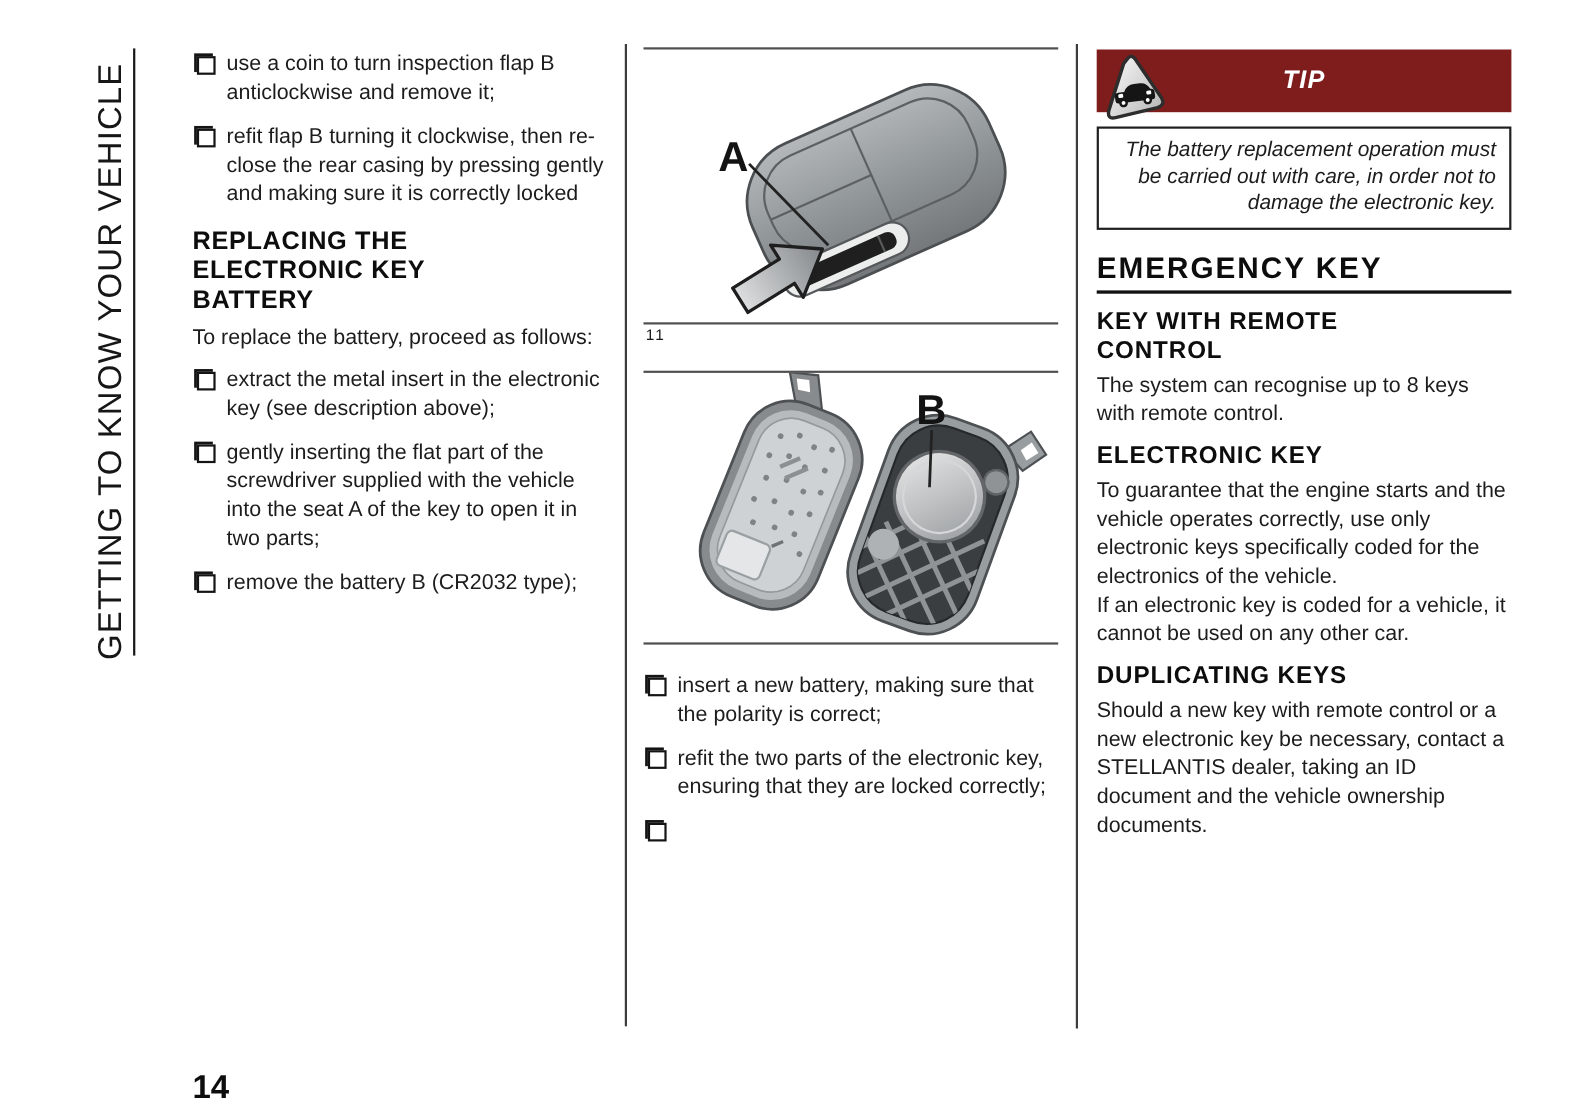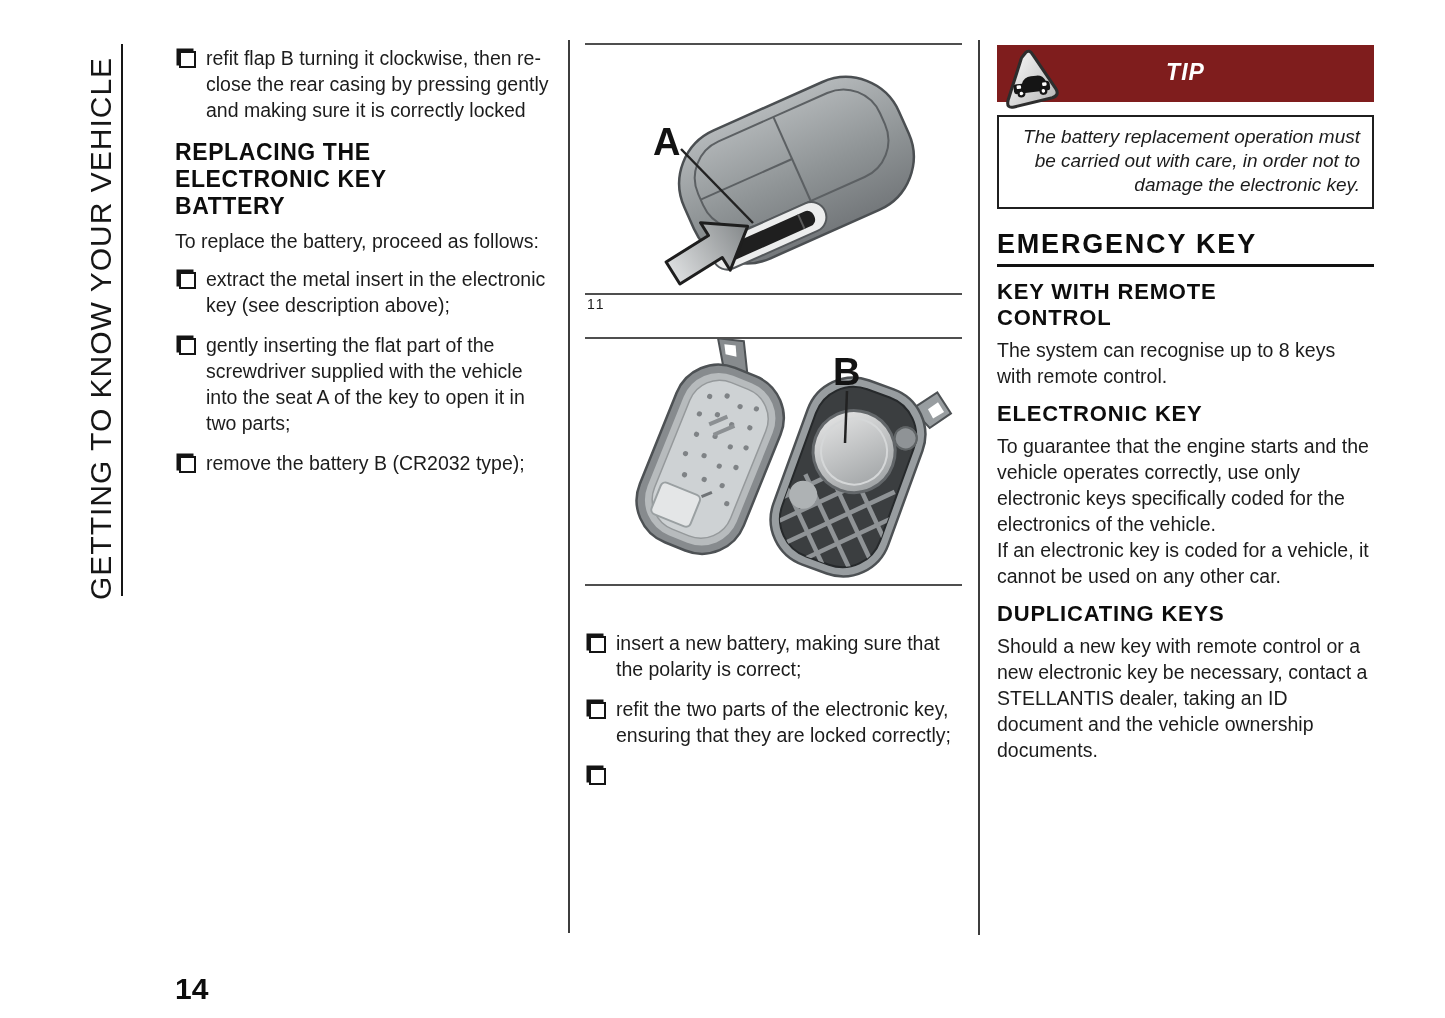--- a/index.html
+++ b/index.html
@@ -30,21 +30,21 @@
 
   .section-heading{margin:16px 0 0 0;font-size:23px;line-height:27px;font-weight:bold;
       letter-spacing:0.6px;color:#0d0d0d;}
   .intro{margin:8px 0 12px 0;}
 
   
   .fig-img{border-top:2px solid #4f4f4f;border-bottom:2px solid #4f4f4f;}
   .fig-img svg{display:block;}
   .fig-caption{padding:1px 0 0 2px;font-size:14px;letter-spacing:2px;color:#1a1a1a;height:20px;}
   .fig2{margin-top:21px;}
-  .col2-bullets{margin-top:44px;}
+  .col2-bullets{margin-top:24px;}
 
   
   .tip-bar{position:relative;height:57px;background:#7f1d1d;}
   .tip-label{position:absolute;left:0;right:0;top:14px;text-align:center;
       font-size:23px;font-weight:bold;font-style:italic;color:#ffffff;letter-spacing:1px;}
   .tip-icon{position:absolute;left:2px;top:2px;}
   .tip-box{margin-top:13px;border:2px solid #1f1f1f;padding:8px 12px 10px 12px;text-align:right;}
   .tip-box p{margin:0;font-size:19px;line-height:24px;font-style:italic;color:#1c1c1c;}
   .chapter-heading{margin:20px 0 0 0;font-size:27px;line-height:30px;font-weight:bold;
       letter-spacing:1.8px;color:#0d0d0d;border-bottom:3px solid #111;padding-bottom:5px;}
@@ -59,20 +59,24 @@
 
 <div class="page">
 
   <div class="sidebar-text">GETTING TO KNOW YOUR VEHICLE</div>
   <div class="sidebar-rule"></div>
 
   <div class="rule-v r1"></div>
   <div class="rule-v r2"></div>
 
   <div class="col1">
+    <div class="bullet">
+      <span class="bx"></span>
+      <span class="bt">use a coin to turn inspection flap B anticlockwise and remove it;</span>
+    </div>
     <div class="bullet">
       <span class="bx"></span>
       <span class="bt">refit flap B turning it clockwise, then re-close the rear casing by pressing gently and making sure it is correctly locked</span>
     </div>
 
     <h2 class="section-heading prewrap">REPLACING THE
 ELECTRONIC KEY
 BATTERY</h2>
     <p class="body-text intro">To replace the battery, proceed as follows:</p>
 

